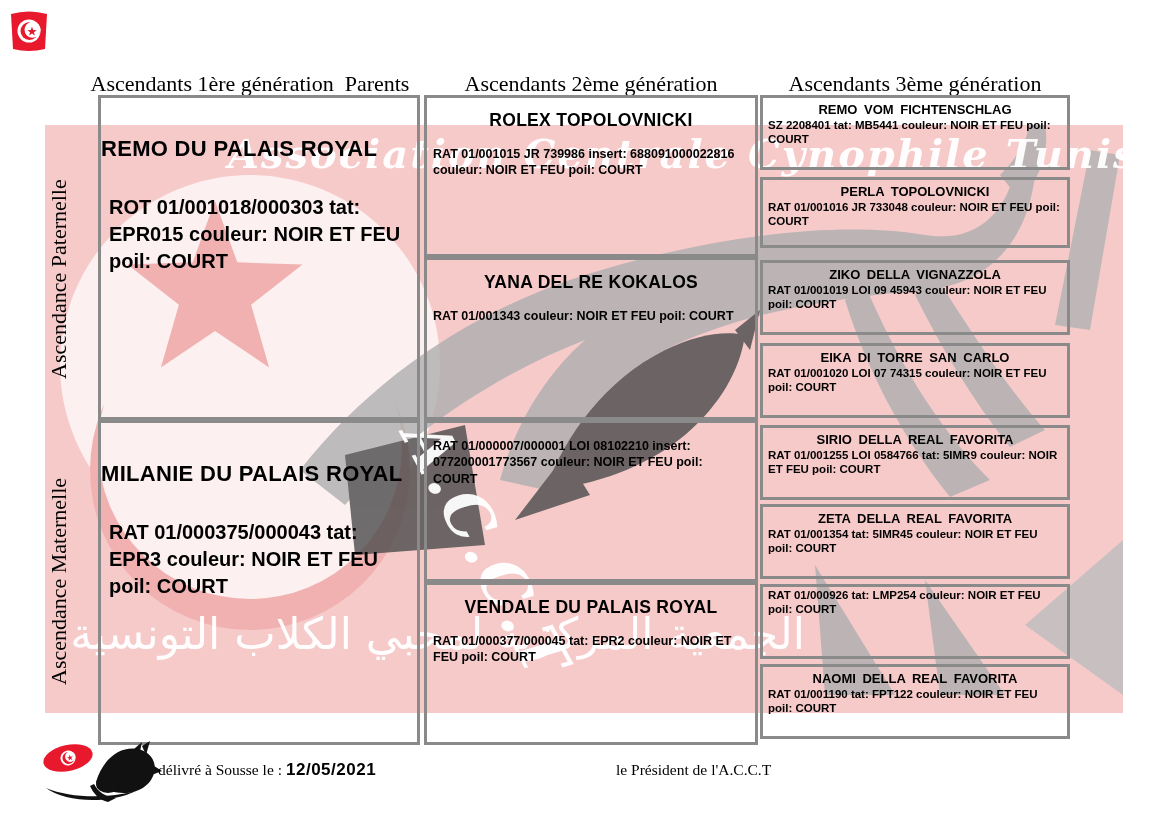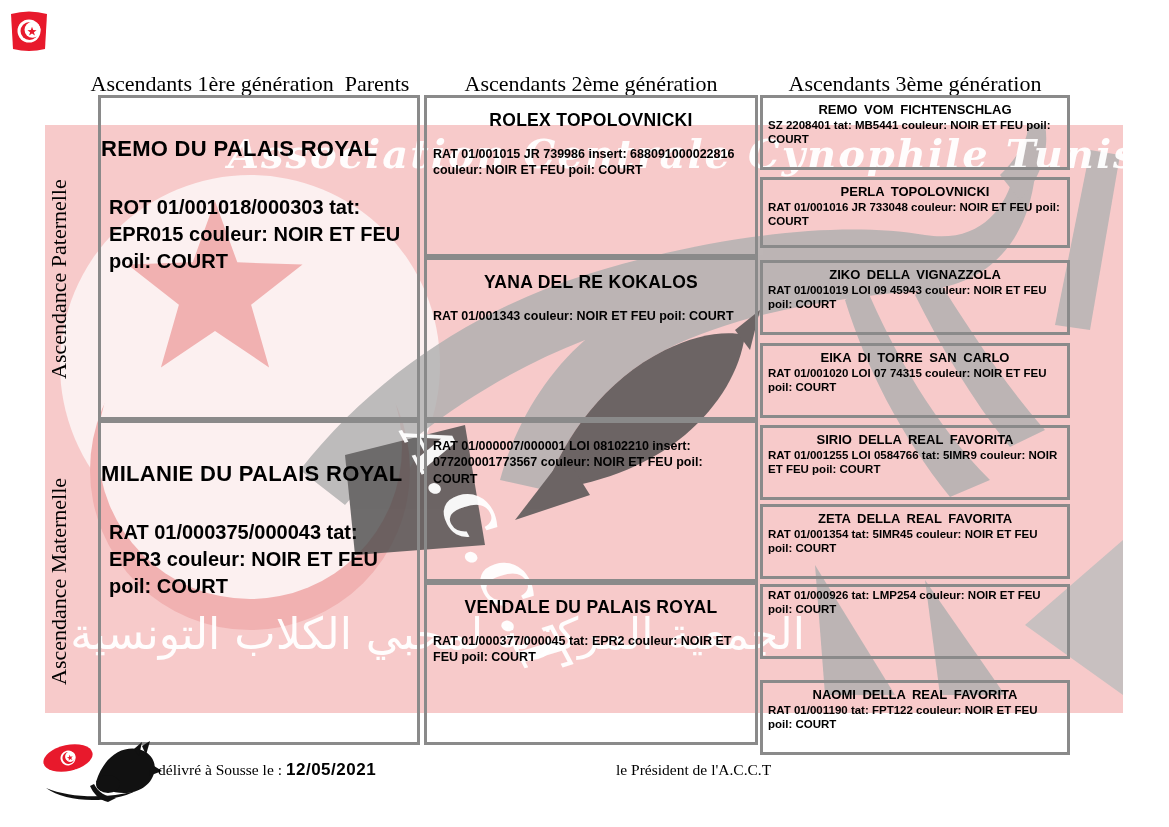--- a/index.html
+++ b/index.html
@@ -164,21 +164,21 @@
   <div class="g3name">SIRIO DELLA REAL FAVORITA</div>
   <div class="g3details">RAT 01/001255 LOI 0584766 tat: 5IMR9 couleur: NOIR ET FEU poil: COURT</div>
 </div>
 <div class="cell c3" style="top:504px;height:75px">
   <div class="g3name">ZETA DELLA REAL FAVORITA</div>
   <div class="g3details">RAT 01/001354 tat: 5IMR45 couleur: NOIR ET FEU poil: COURT</div>
 </div>
 <div class="cell c3" style="top:584px;height:75px">
   <div class="g3details">RAT 01/000926 tat: LMP254 couleur: NOIR ET FEU poil: COURT</div>
 </div>
-<div class="cell c3" style="top:680px;height:75px">
+<div class="cell c3" style="top:664px;height:75px">
   <div class="g3name">NAOMI DELLA REAL FAVORITA</div>
   <div class="g3details">RAT 01/001190 tat: FPT122 couleur: NOIR ET FEU poil: COURT</div>
 </div>
 
 <svg class="abs footer-logo" width="125" height="64" viewBox="0 0 125 64">
   <g transform="rotate(-12 30 18)">
     <ellipse cx="30" cy="18" rx="25" ry="13" fill="#e8192c"></ellipse>
     <circle cx="30" cy="18" r="7.5" fill="#ffffff"></circle>
     <circle cx="30.5" cy="18" r="6" fill="#e8192c"></circle>
     <circle cx="32.5" cy="17.2" r="5.2" fill="#ffffff"></circle>

